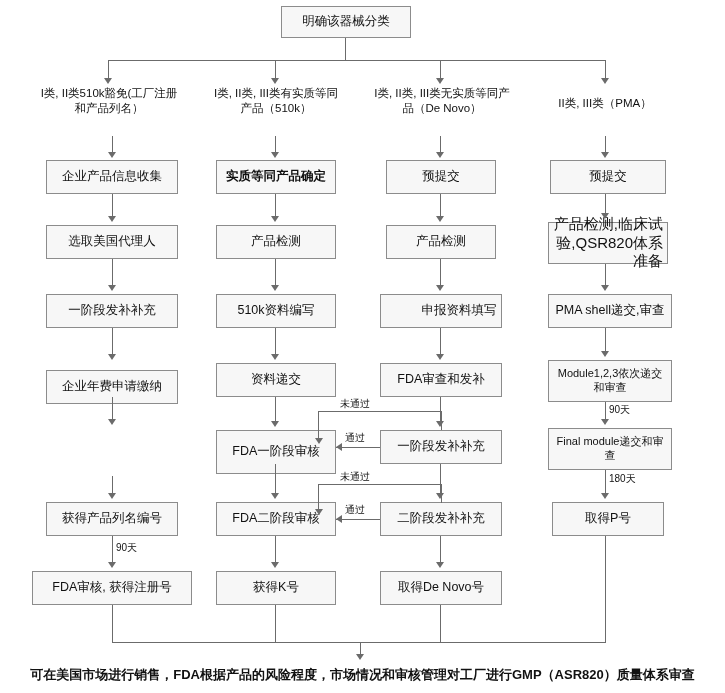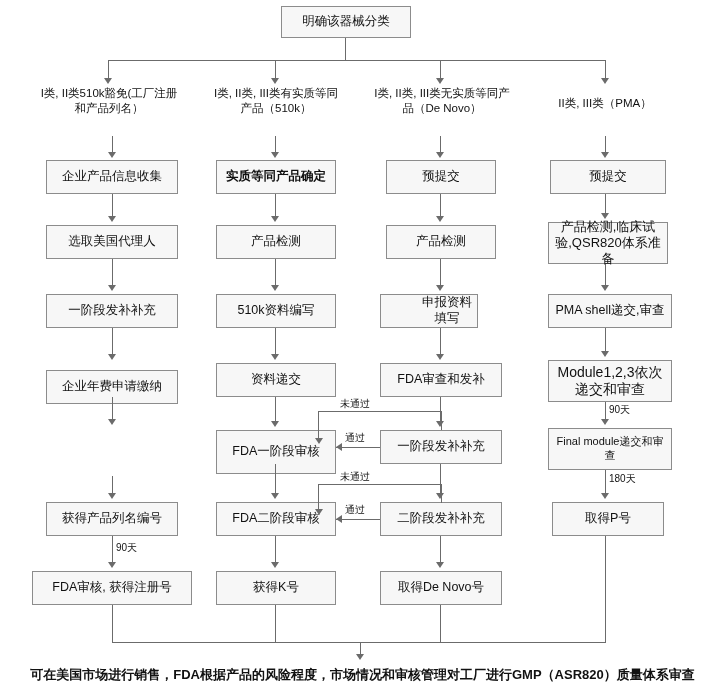--- a/index.html
+++ b/index.html
@@ -160,21 +160,21 @@
   <div class="arrow-down" style="left:271px; top:354px;"></div>
   <div class="line vline" style="left:275px; top:397px; height:25px;"></div>
   <div class="arrow-down" style="left:271px; top:421px;"></div>
   <div class="line vline" style="left:275px; top:464px; height:30px;"></div>
   <div class="arrow-down" style="left:271px; top:493px;"></div>
   <div class="line vline" style="left:275px; top:536px; height:27px;"></div>
   <div class="arrow-down" style="left:271px; top:562px;"></div>
 
   <div class="box" style="left:386px; top:160px; width:110px; height:34px;">预提交</div>
   <div class="box" style="left:386px; top:225px; width:110px; height:34px;">产品检测</div>
-  <div class="box" style="left:380px; top:294px; width:98px; height:34px;padding-left:40px;">申报资料填写</div>
+  <div class="box" style="left:380px; top:294px; width:122px; height:34px;padding-left:40px;">申报资料填写</div>
   <div class="box" style="left:380px; top:430px; width:122px; height:34px;">一阶段发补补充</div>
   <div class="box" style="left:380px; top:363px; width:122px; height:34px;">FDA审查和发补</div>
   <div class="box" style="left:380px; top:571px; width:122px; height:34px;">取得De Novo号</div>
   <div class="box" style="left:380px; top:502px; width:122px; height:34px;">二阶段发补补充</div>
 
   <div class="line vline" style="left:440px; top:194px; height:23px;"></div>
   <div class="arrow-down" style="left:436px; top:216px;"></div>
   <div class="line vline" style="left:440px; top:259px; height:27px;"></div>
   <div class="arrow-down" style="left:436px; top:285px;"></div>
   <div class="line vline" style="left:440px; top:328px; height:27px;"></div>
@@ -200,23 +200,23 @@
   <div class="arrow-left" style="left:336px; top:515px;"></div>
   <div class="small-lbl" style="left:345px; top:504px;">通过</div>
 
   <div class="line vline" style="left:441px; top:484px; height:19px;"></div>
   <div class="line hline" style="left:318px; top:484px; width:124px;"></div>
   <div class="line vline" style="left:318px; top:484px; height:28px;"></div>
   <div class="arrow-right" style="left:316px; top:508px; transform: rotate(90deg);"></div>
   <div class="small-lbl" style="left:340px; top:471px;">未通过</div>
 
   <div class="box" style="left:550px; top:160px; width:116px; height:34px;">预提交</div>
-  <div class="box" style="left:548px; top:222px; width:120px; height:42px; font-size:13px;">产品检测,临床试验,QSR820体系准备</div>
+  <div class="box" style="left:548px; top:222px; width:120px; height:42px; font-size:15px;text-align:right;">产品检测,临床试验,QSR820体系准备</div>
   <div class="box" style="left:548px; top:294px; width:124px; height:34px;">PMA shell递交,审查</div>
-  <div class="box" style="left:548px; top:360px; width:124px; height:42px; font-size:14px;">Module1,2,3依次递交和审查</div>
+  <div class="box" style="left:548px; top:360px; width:124px; height:42px; font-size:11px;">Module1,2,3依次递交和审查</div>
   <div class="box" style="left:548px; top:428px; width:124px; height:42px; font-size:11px;">Final module递交和审查</div>
   <div class="box" style="left:552px; top:502px; width:112px; height:34px;">取得P号</div>
 
   <div class="line vline" style="left:605px; top:194px; height:20px;"></div>
   <div class="arrow-down" style="left:601px; top:213px;"></div>
   <div class="line vline" style="left:605px; top:264px; height:22px;"></div>
   <div class="arrow-down" style="left:601px; top:285px;"></div>
   <div class="line vline" style="left:605px; top:328px; height:24px;"></div>
   <div class="arrow-down" style="left:601px; top:351px;"></div>
   <div class="line vline" style="left:605px; top:402px; height:18px;"></div>

